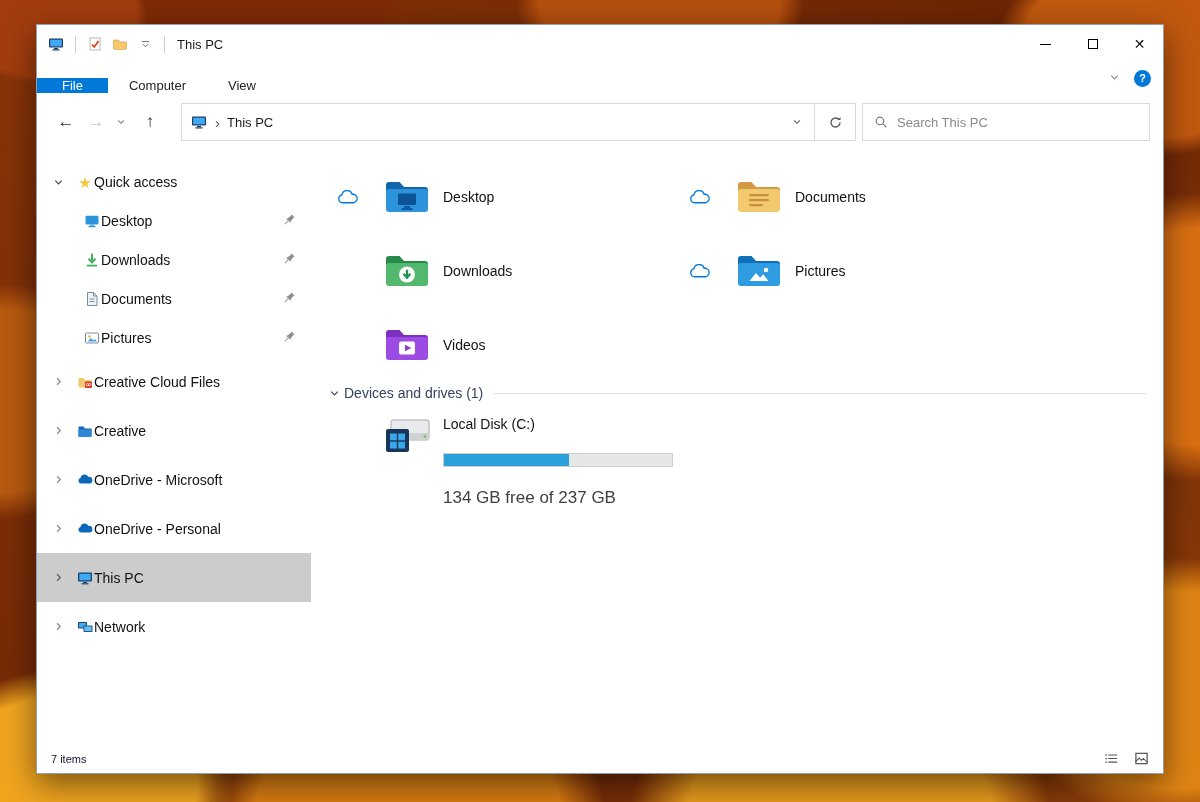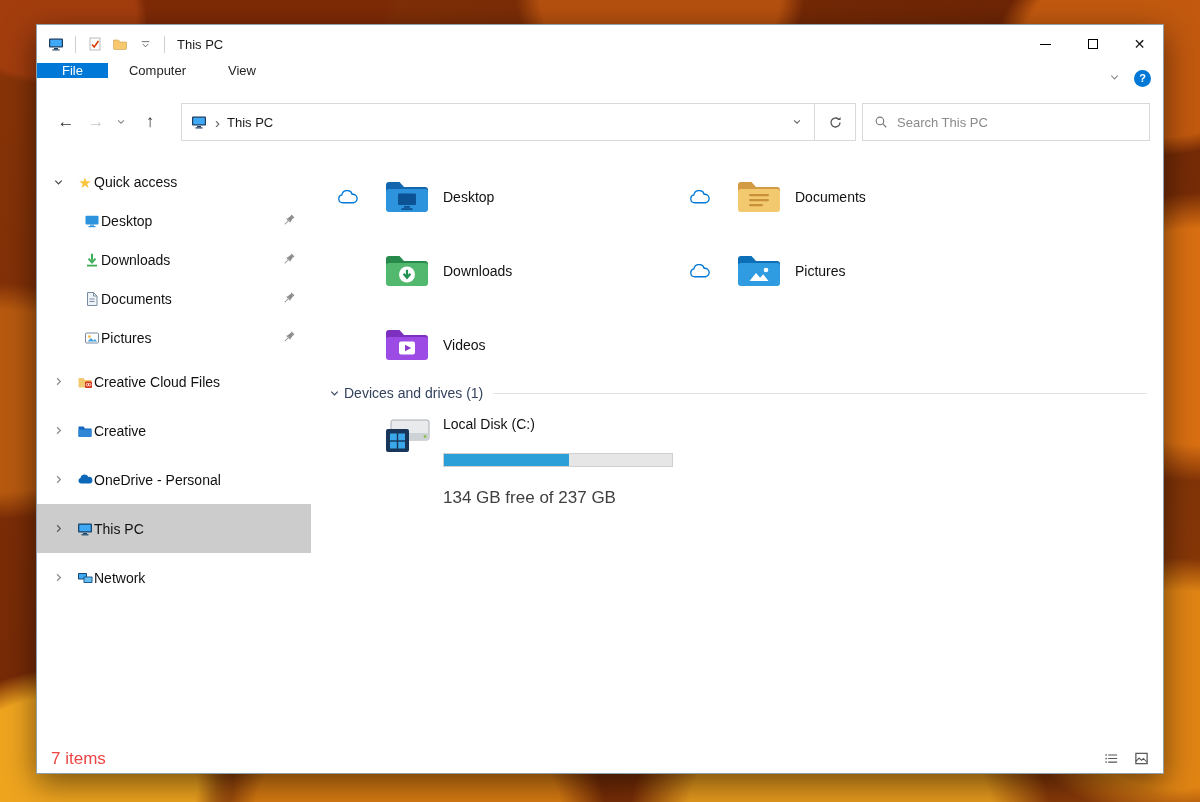--- a/index.html
+++ b/index.html
@@ -33,21 +33,21 @@
   .tb-sep{width:1px;height:17px;background:#cfcfcf;margin:0 3px}
   .tb-caret svg{width:9px;height:9px}
   .tb-title{font-size:13px;color:#1a1a1a;margin-left:9px}
   .win-controls{position:absolute;right:0;top:0;height:100%;display:flex}
   .win-btn{width:47px;height:100%;display:flex;align-items:center;justify-content:center;border:none;background:transparent;font-size:13px;color:#111;cursor:default}
   .glyph-min{width:11px;height:0;border-top:1px solid #000;display:block}
   .glyph-max{width:10px;height:10px;border:1px solid #000;display:block}
   .glyph-close{font-size:14px;line-height:1}
 
   
-  .ribbon{height:30px;display:flex;align-items:flex-start;position:relative;flex-shrink:0}
+  .ribbon{height:30px;display:flex;align-items:flex-end;position:relative;flex-shrink:0}
   .tab{padding:0 21px;display:flex;align-items:center;font-size:13px;color:#242424;cursor:default}
   .tab.file{background:#0078d7;color:#fff;padding:0 25px}
   .ribbon-right{position:absolute;right:12px;top:0;height:100%;display:flex;align-items:center;gap:14px}
   .rib-chev svg{width:11px;height:11px}
   .help-circle{width:17px;height:17px;border-radius:50%;background:#0078d7;color:#fff;font-size:11px;font-weight:bold;display:flex;align-items:center;justify-content:center}
 
   
   .navbar{height:58px;display:flex;align-items:center;padding:0 13px 0 14px;flex-shrink:0}
   .nav-arrow{width:30px;text-align:center;font-size:17px;color:#2f2f2f;background:none;border:none;cursor:default}
   .nav-arrow.disabled{color:#c9c9c9}
@@ -107,21 +107,21 @@
   .d-icon{width:48px;height:44px;flex-shrink:0}
   .d-icon svg{width:48px;height:40px}
   .drive-info{margin-left:12px;display:flex;flex-direction:column;gap:21px;padding-top:1px}
   .drive-name{font-size:14px;color:#111}
   .drive-bar{width:230px;height:14px;background:#e6e6e6;border:1px solid #cfcfcf}
   .drive-fill{height:100%;background:#2a9fd8;width:0}
   .drive-cap{font-size:17px;color:#404040}
 
   
   .statusbar{height:29px;display:flex;align-items:center;justify-content:space-between;padding:0 10px 0 14px;flex-shrink:0}
-  .status-text{font-size:17px;color:#ef4444}
+  .status-text{font-size:11px;color:#0f172a}
   .view-btns{display:flex;align-items:center;gap:6px}
   .view-btn{width:24px;height:22px;display:flex;align-items:center;justify-content:center;border:none;background:none}
   .view-btn svg{width:15px;height:15px}
 </style>
 </head>
 <body>
 
 <div class="desktop">
   <div class="window">
 
@@ -354,20 +354,33 @@
           </span>
           <span class="nicon">
             <svg viewBox="0 0 16 16">
                 <path d="M1.5 3.5h5L8 5.5h6.5V13a1 1 0 0 1-1 1h-11a1 1 0 0 1-1-1z" fill="#1565c0"></path>
                 <path d="M1.5 6.5h13V13a1 1 0 0 1-1 1h-11a1 1 0 0 1-1-1z" fill="#2f86d6"></path>
               </svg>
           </span>
           <span class="nlabel">Creative</span>
         </div>
 
+        <div class="nav-row group">
+          <span class="chev">
+            <svg viewBox="0 0 12 12">
+                <path d="M4.5 2.5 8 6l-3.5 3.5" fill="none" stroke="#8a8a8a" stroke-width="1.3"></path>
+              </svg>
+          </span>
+          <span class="nicon">
+            <svg viewBox="0 0 16 16">
+                <path d="M12.6 11.5H4a2.8 2.8 0 0 1-.5-5.5 4.2 4.2 0 0 1 8-1.1 2.9 2.9 0 0 1 1.1 6.6z" fill="#0b67b8"></path>
+              </svg>
+          </span>
+          <span class="nlabel">OneDrive - Microsoft</span>
+        </div>
 
         <div class="nav-row group">
           <span class="chev">
             <svg viewBox="0 0 12 12">
                 <path d="M4.5 2.5 8 6l-3.5 3.5" fill="none" stroke="#8a8a8a" stroke-width="1.3"></path>
               </svg>
           </span>
           <span class="nicon">
             <svg viewBox="0 0 16 16">
                 <path d="M12.6 11.5H4a2.8 2.8 0 0 1-.5-5.5 4.2 4.2 0 0 1 8-1.1 2.9 2.9 0 0 1 1.1 6.6z" fill="#0b67b8"></path>

